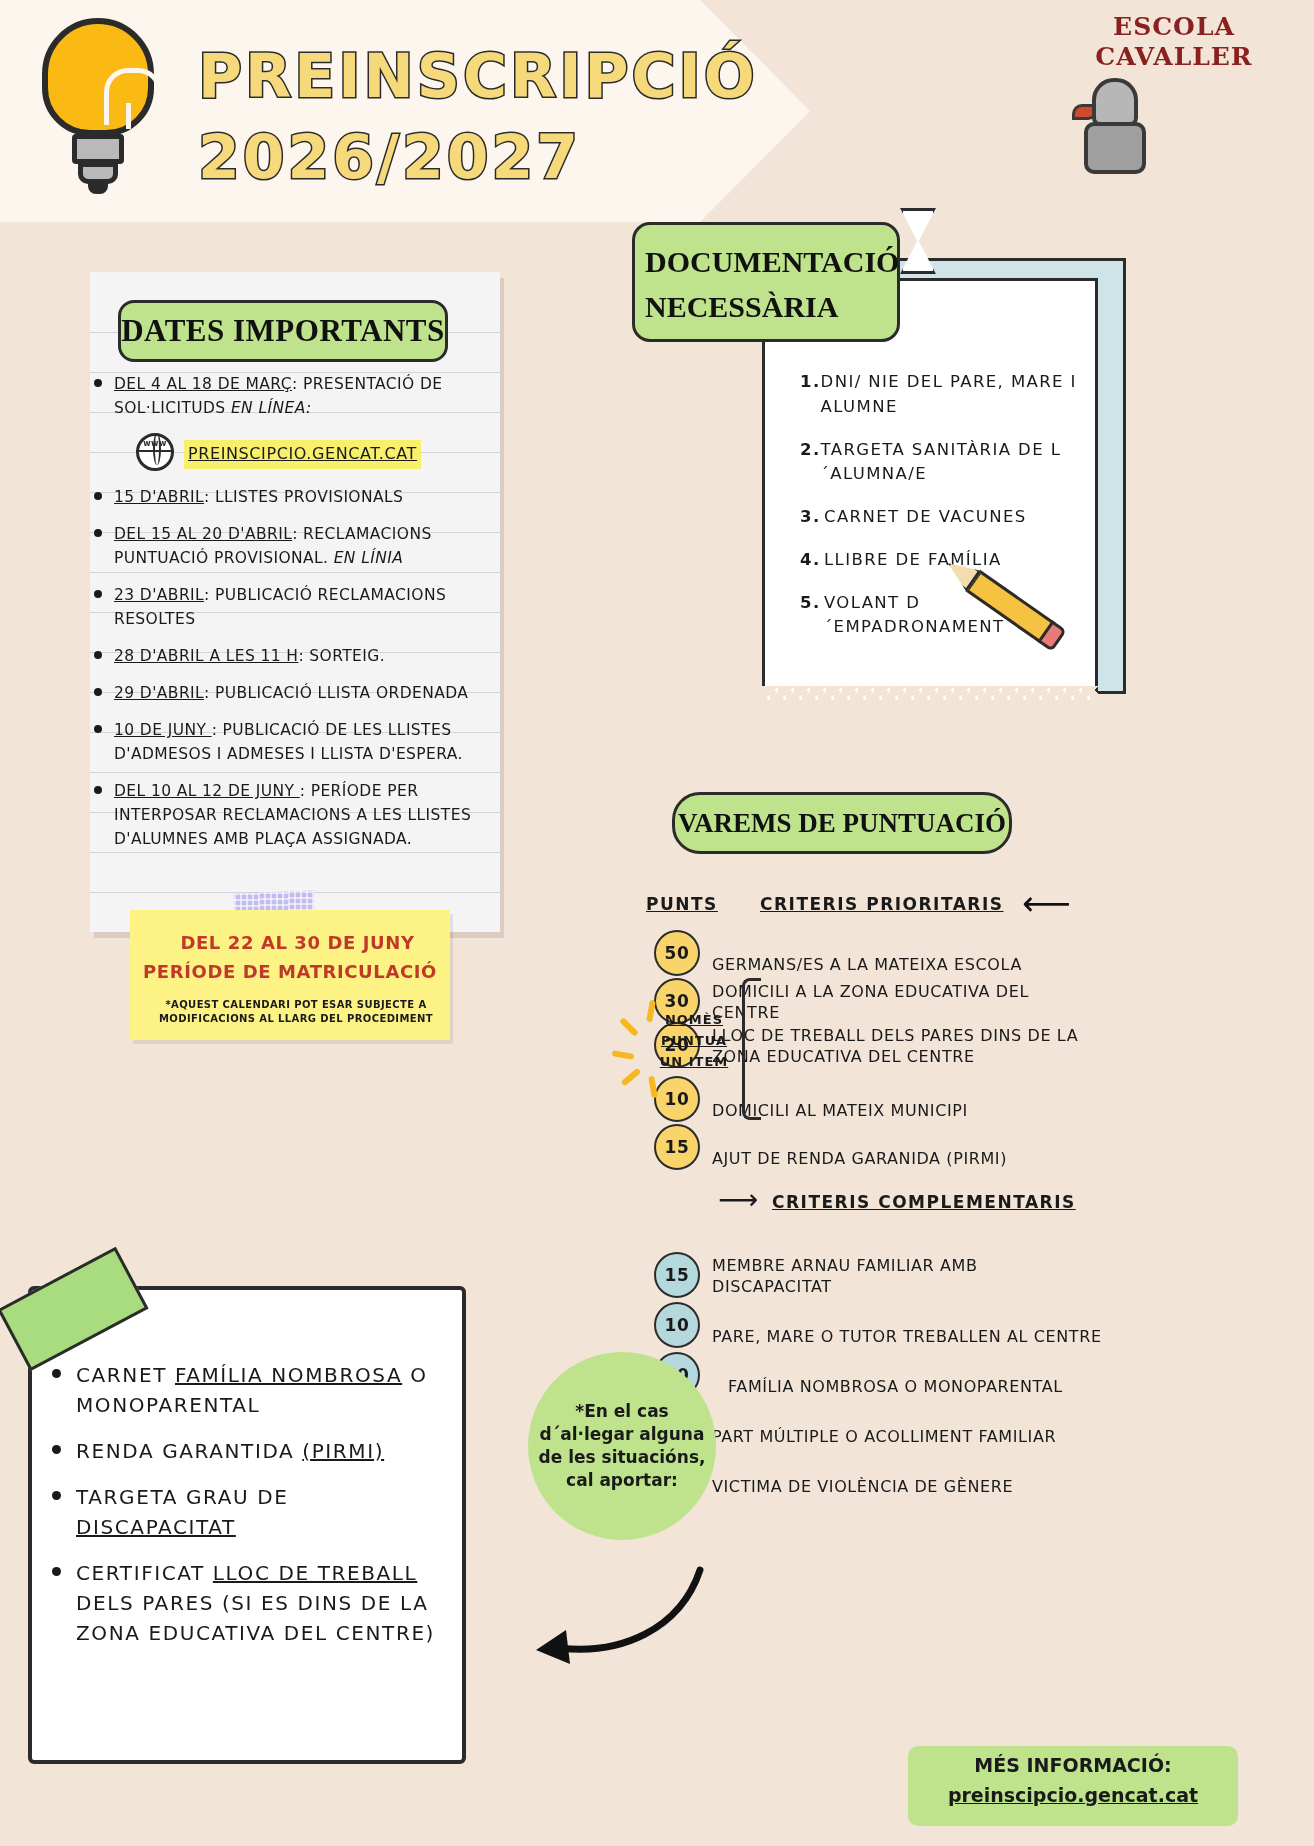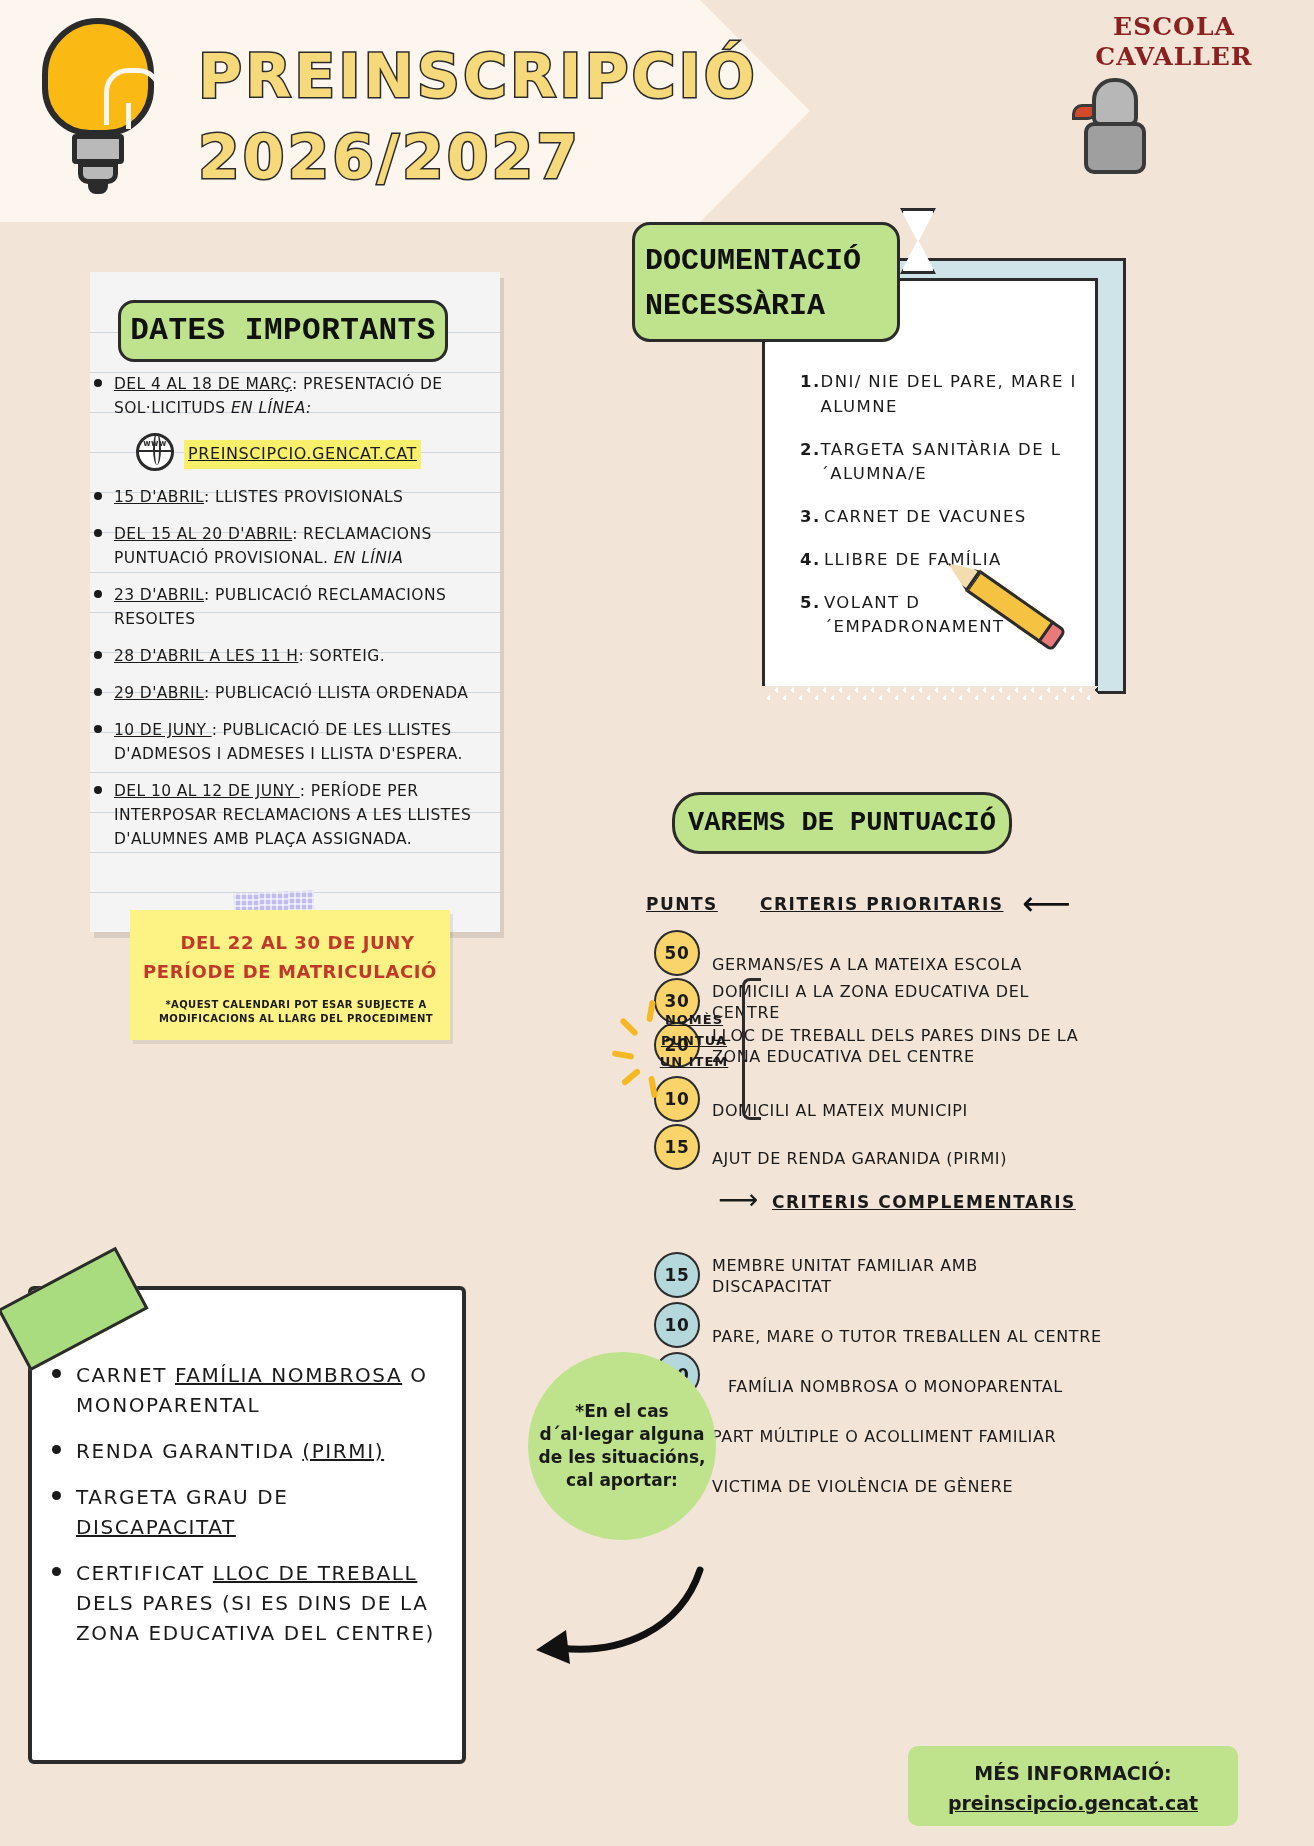--- a/index.html
+++ b/index.html
@@ -171,21 +171,21 @@
     border-radius: 10px 0 10px 0;
     box-sizing: border-box;
   }
 
   
   .pill {
     background: #bfe38c;
     border: 3px solid #2b2b2b;
     border-radius: 16px;
     display: inline-block;
-    font-family: Liberation Mono, monospace;
+    font-family: Liberation Serif, serif;
     font-weight: bold;
     color: #111;
     text-align: center;
     box-sizing: border-box;
   }
 
   
   .dates-card {
     position: absolute;
     left: 90px; top: 272px;
@@ -580,21 +580,21 @@
   .mesinfo {
     position: absolute;
     left: 908px; top: 1746px;
     width: 330px; height: 80px;
     background: #bfe38c;
     border-radius: 10px;
     text-align: center;
     font-weight: bold;
     font-size: 19px;
     line-height: 1.6;
-    padding-top: 12px;
+    padding-top: 4px;
     box-sizing: border-box;
   }
   .mesinfo .lnk { text-decoration: underline; }
 </style>
 </head>
 <body>
 
 <div class="header-banner"></div>
 
 <div class="bulb">
@@ -757,21 +757,21 @@
   <i style="left:0px; top:44px; transform:rotate(-80deg)"></i>
   <i style="left:8px; top:66px; transform:rotate(-130deg)"></i>
   <i style="left:30px; top:76px; transform:rotate(170deg)"></i>
 </div>
 
 <div class="arrow-comp">⟶</div>
 <div class="crit-comp">CRITERIS COMPLEMENTARIS</div>
 
 <div class="score-row" style="left:654px; top:1252px;">
   <div class="badge blue">15</div>
-  <div class="txt">MEMBRE UNITAT FAMILIAR AMB DISCAPACITAT</div>
+  <div class="txt">MEMBRE ARNAU FAMILIAR AMB DISCAPACITAT</div>
 </div>
 <div class="score-row" style="left:654px; top:1302px;">
   <div class="badge blue">10</div>
   <div class="txt">PARE, MARE O TUTOR TREBALLEN AL CENTRE</div>
 </div>
 <div class="score-row" style="left:654px; top:1352px;gap:16px;">
   <div class="badge blue">10</div>
   <div class="txt">FAMÍLIA NOMBROSA O MONOPARENTAL</div>
 </div>
 <div class="score-row" style="left:654px; top:1402px;">

